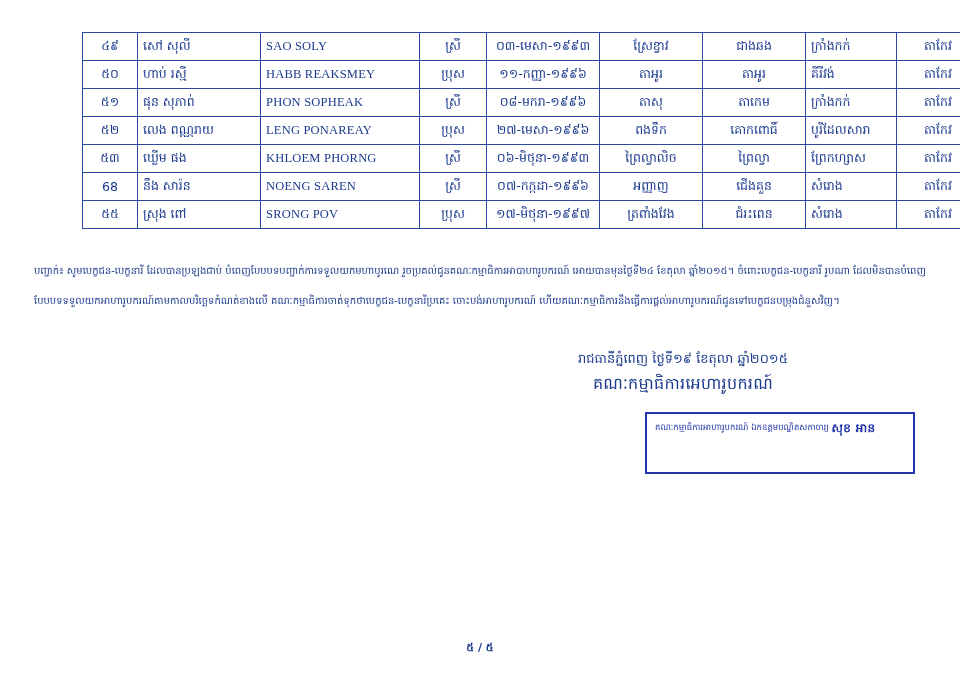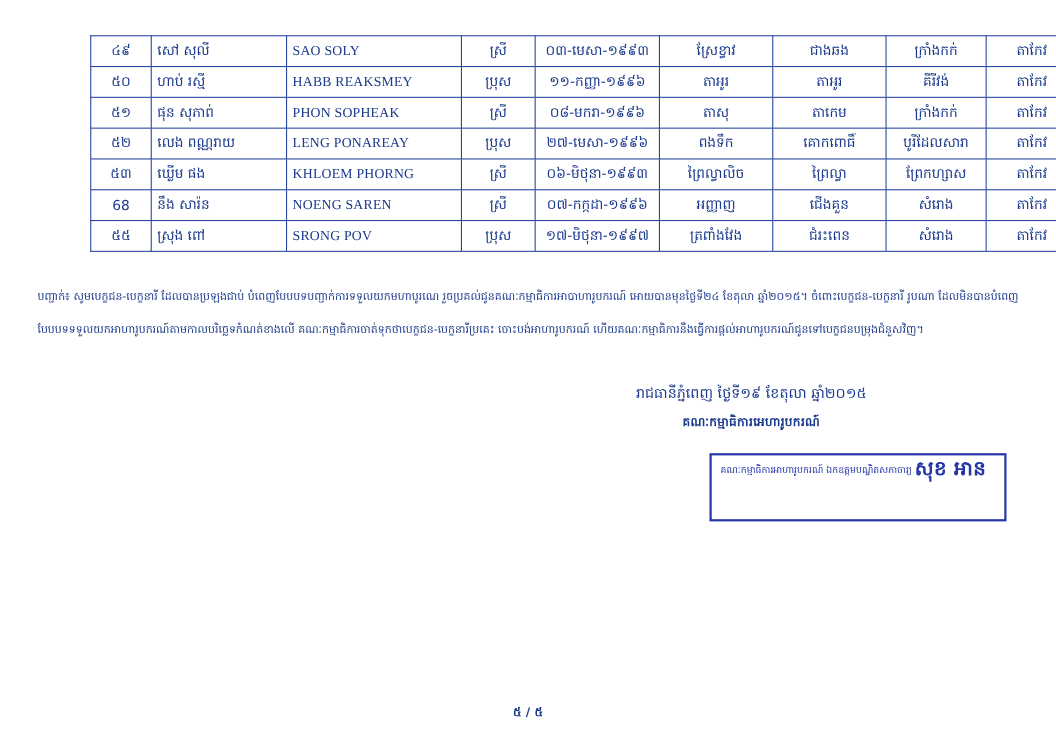--- a/index.html
+++ b/index.html
@@ -44,21 +44,21 @@
     overflow: hidden;
     vertical-align: middle;
   }
   td.c-no      { width: 44px;  text-align: center; }
   td.c-khname  { width: 112px; text-align: left; }
   td.c-enname  { width: 148px; text-align: left; font-family: Liberation Serif, serif; font-size: 12px; letter-spacing: .2px; }
   td.c-sex     { width: 56px;  text-align: center; }
   td.c-dob     { width: 102px; text-align: center; }
   td.c-pob1    { width: 92px;  text-align: center; }
   td.c-pob2    { width: 92px;  text-align: center; }
-  td.c-pob3    { width: 80px;  text-align: center; }
+  td.c-pob3    { width: 80px;  }
   td.c-prov    { width: 72px;  text-align: center; }
 
   
   .body-text {
     position: absolute;
     left: 34px;
     top: 256px;
     width: 892px;
     font-size: 10px;
     line-height: 30px;
@@ -75,22 +75,22 @@
     top: 348px;
     width: 430px;
     text-align: center;
     color: #1b3a8c;
   }
   .sign-date {
     font-size: 13px;
     line-height: 22px;
   }
   .sign-org {
-    font-size: 11px;
-    font-weight: bold;
+    font-size: 16px;
+    font-weight: normal;
     line-height: 24px;
     margin-top: 2px;
     letter-spacing: .3px;
   }
 
   
   .stamp {
     position: absolute;
     left: 645px;
     top: 412px;
@@ -100,21 +100,21 @@
     box-sizing: border-box;
     padding: 6px 8px 0 8px;
   }
   .stamp .row {
     font-size: 8.5px;
     line-height: 14px;
     color: #2335a8;
     white-space: nowrap;
   }
   .stamp .row .big {
-    font-size: 18px;
+    font-size: 12px;
     font-weight: bold;
     vertical-align: -2px;
     letter-spacing: .3px;
   }
   .stamp .row2 { margin-top: 4px; }
 
   
   .footer {
     position: absolute;
     left: 0;

